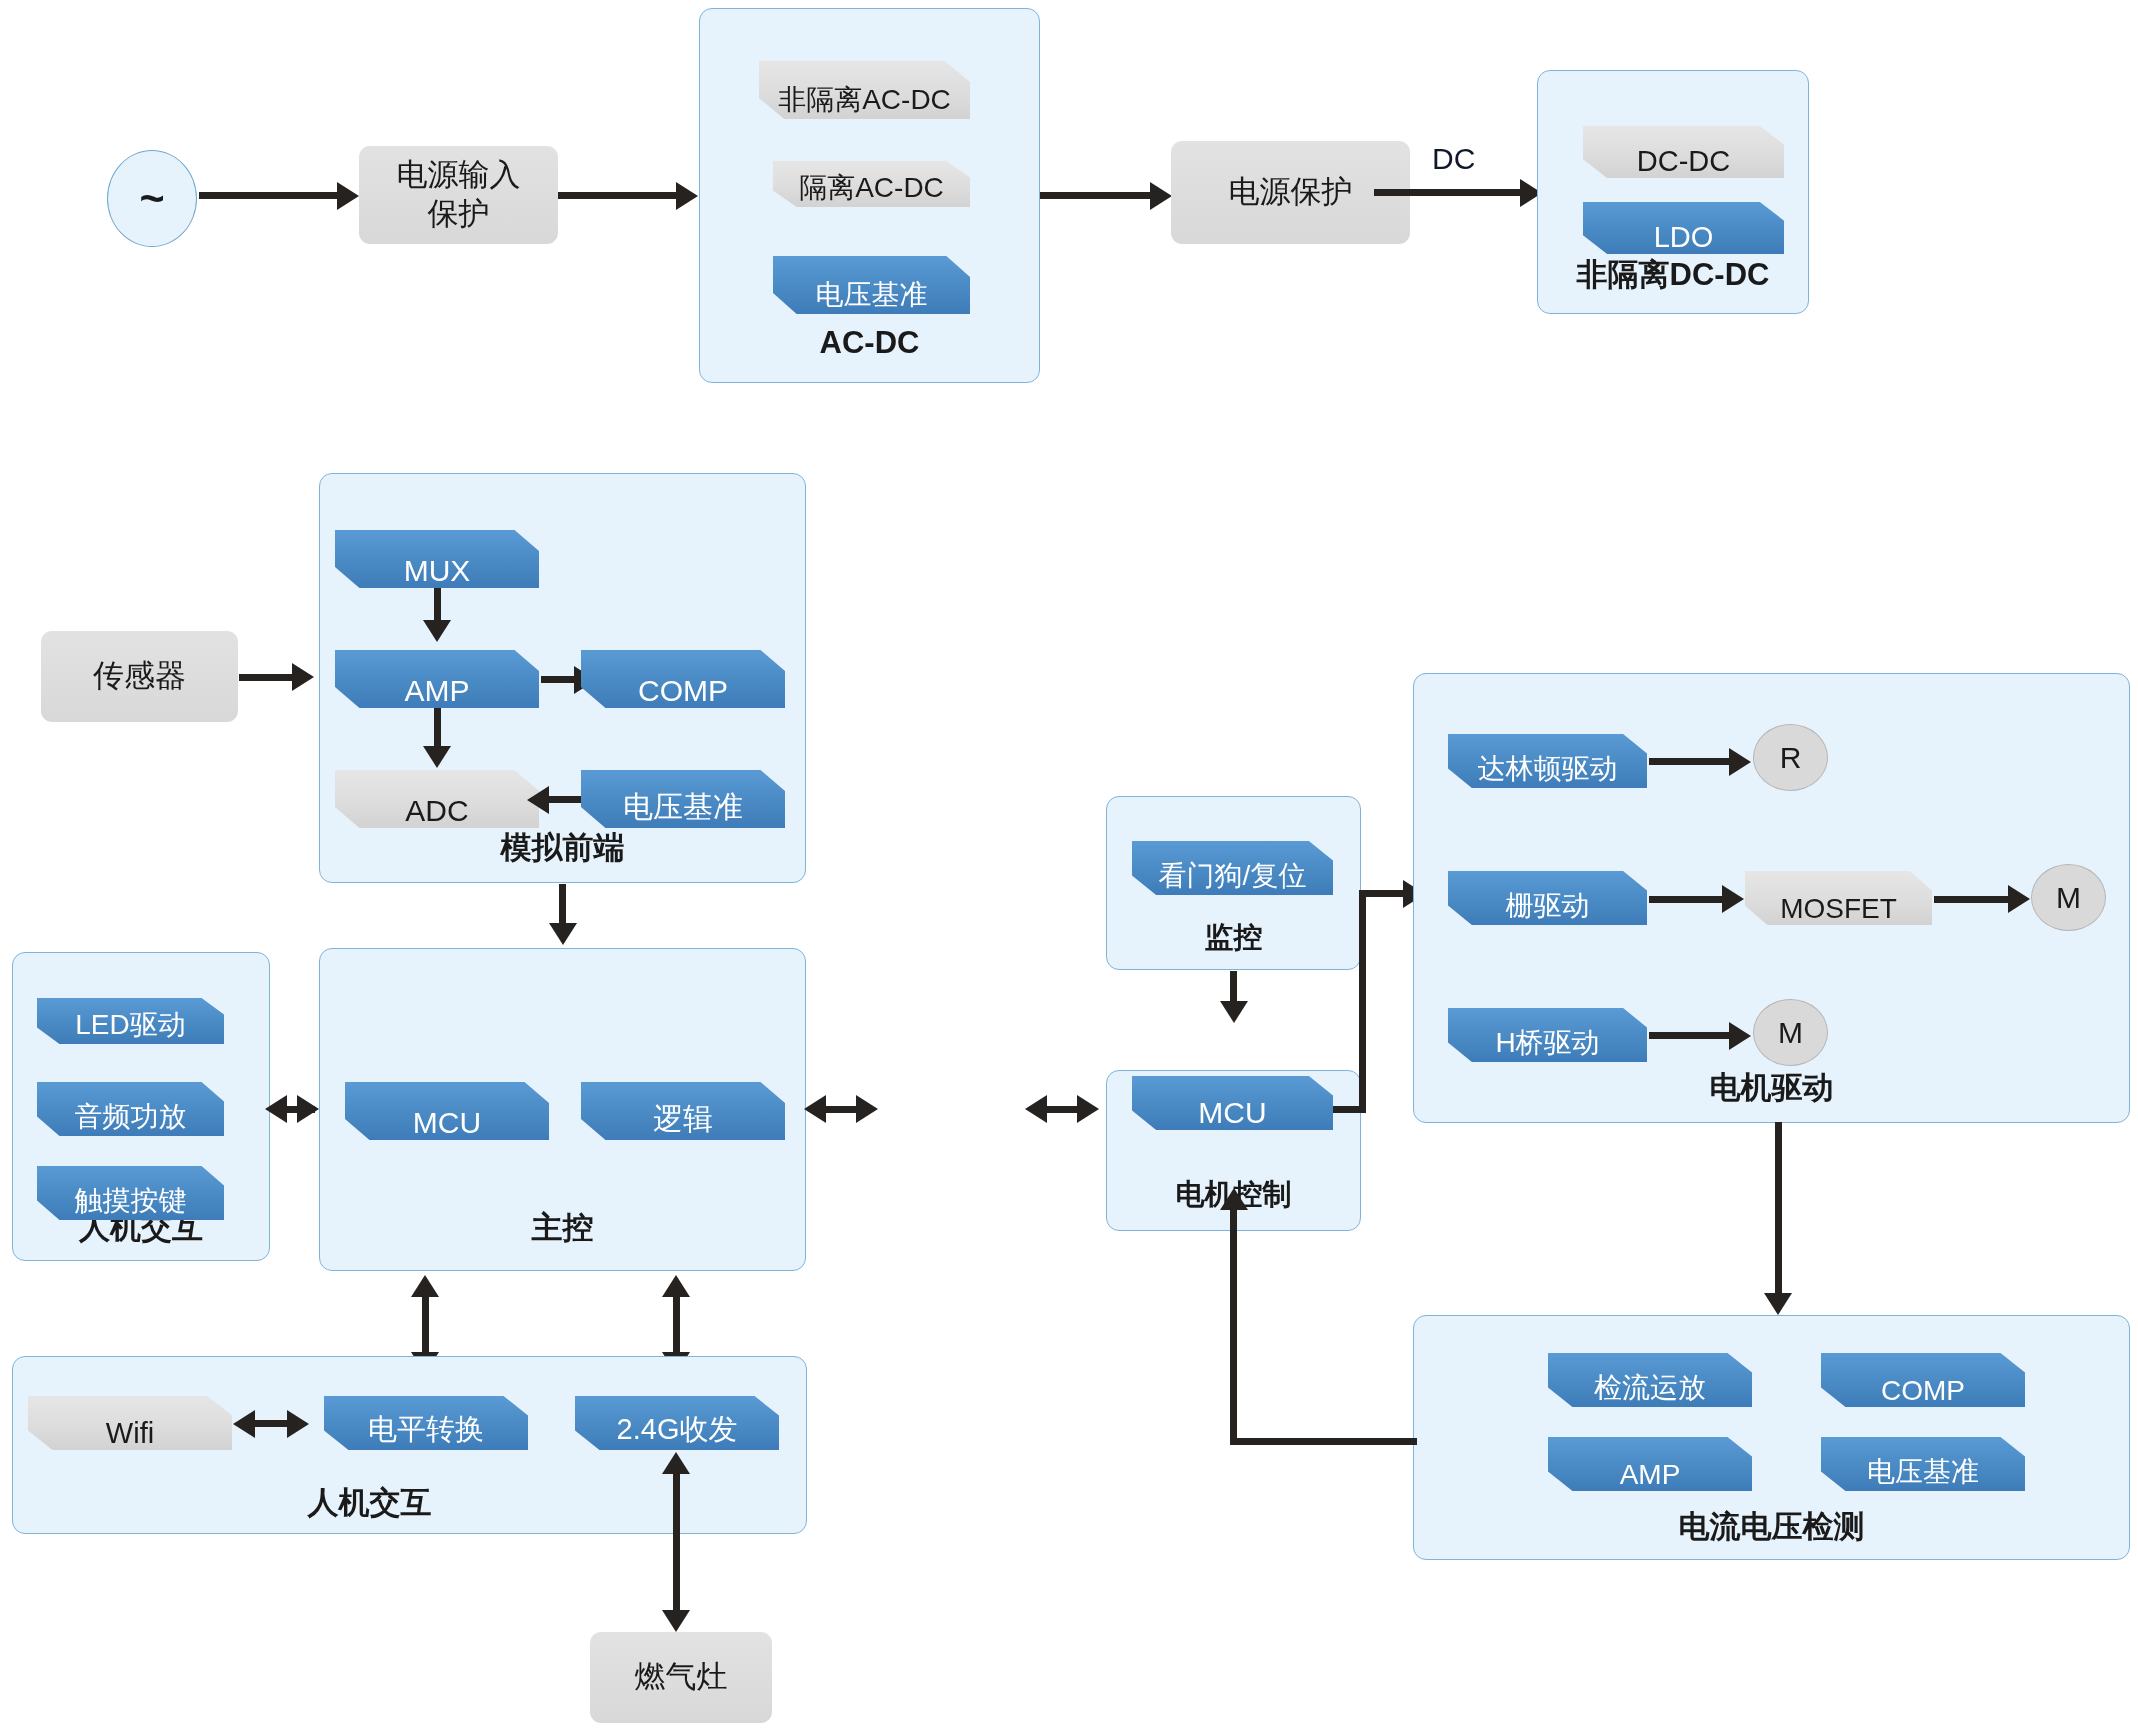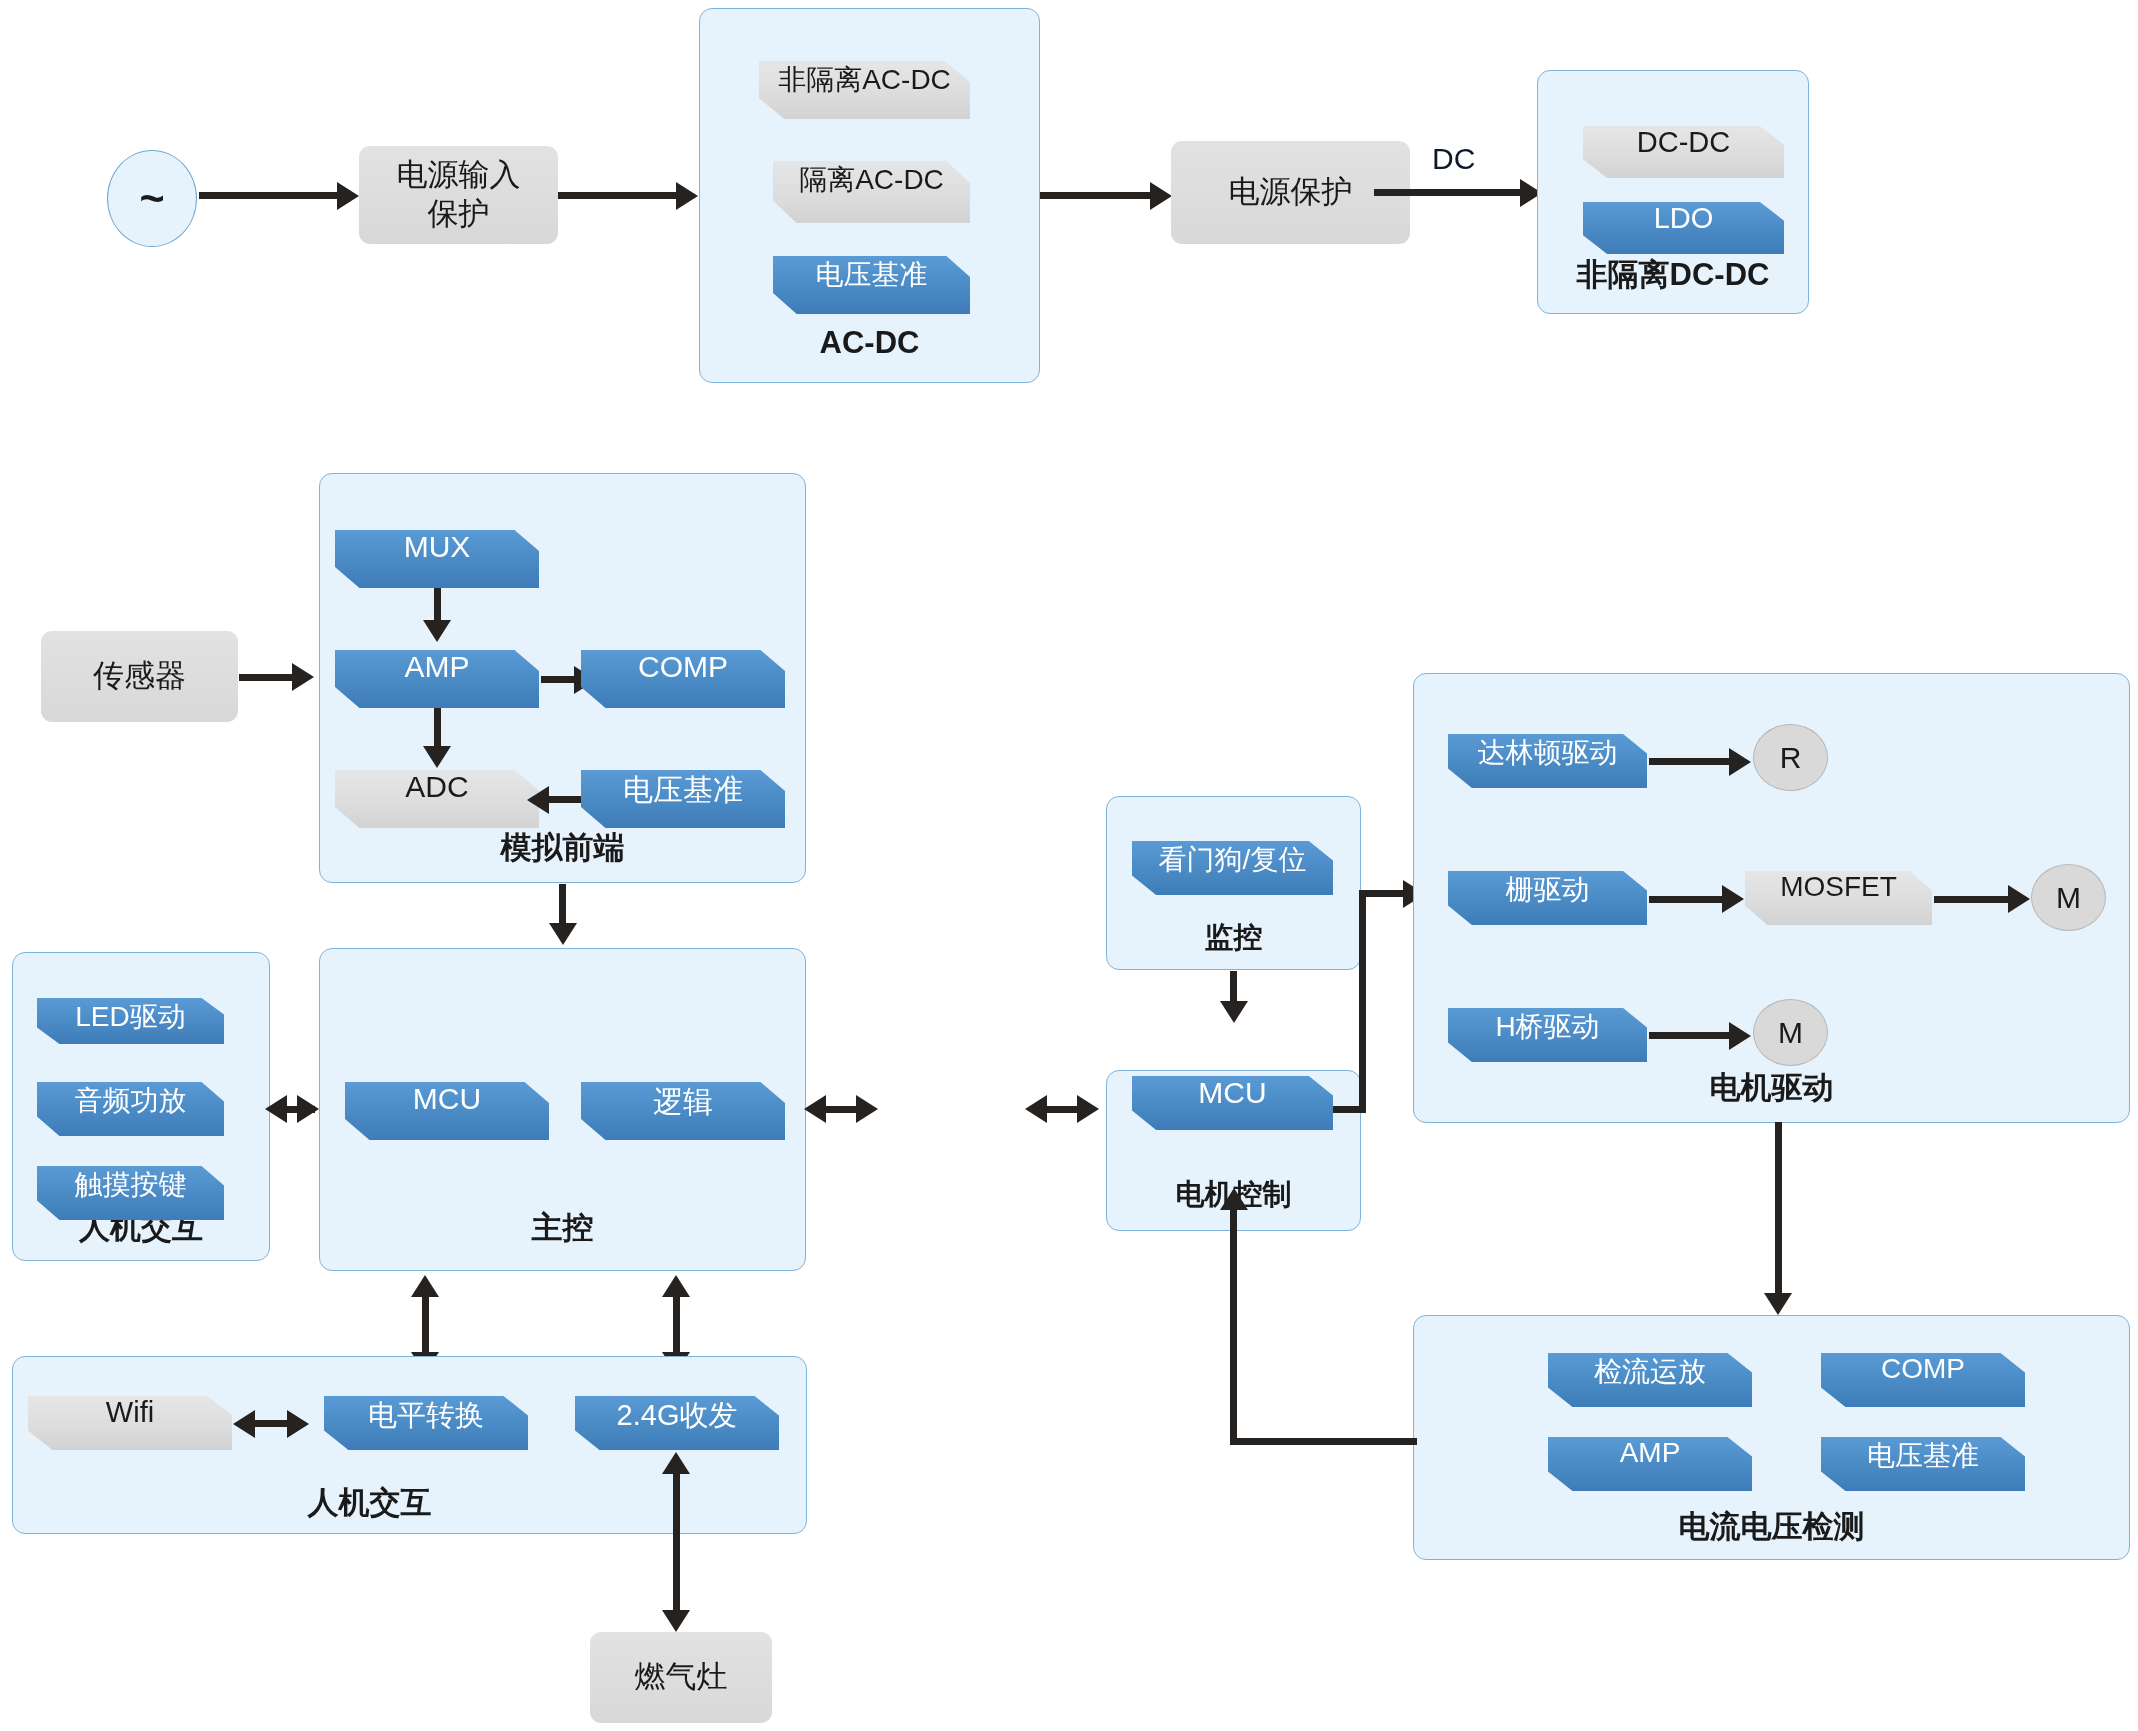--- a/index.html
+++ b/index.html
@@ -31,21 +31,21 @@
     display:flex;align-items:center;justify-content:center;
     text-align:right;
     color:#1a1a1a;
     box-sizing:border-box;
     line-height:1.25;
   }
 
   
   .chip{
     position:absolute;
-    display:flex;align-items:flex-start;justify-content:center;
+    display:flex;align-items:flex-end;justify-content:center;
     box-sizing:border-box;
     color:#ffffff;
     font-weight:400;
     white-space:nowrap;
     background:linear-gradient(180deg,#5b9bd5 0%,#4a8ac4 55%,#3d7cb8 100%);
     clip-path:polygon(0% 0%, 88% 0%, 100% 36%, 100% 100%, 12% 100%, 0% 64%);
     filter:drop-shadow(2.8px 3.7px 1.9px rgba(0,0,0,0.28));
   }
   .chip.grey{
     background:linear-gradient(180deg,#e6e6e6 0%,#dcdcdc 60%,#d2d2d2 100%);
@@ -90,21 +90,21 @@
 
   <div class="hline" style="left:558px;top:192px;width:126px;"></div>
   <div class="arrowR" style="left:676px;top:182px;"></div>
 
   <div class="group" style="left:699px;top:7.5px;width:341px;height:375px;">
     <div class="group-label" style="bottom:20.6px;font-size:31px;">AC-DC</div>
   </div>
   <div class="chip grey" style="left:759px;top:61px;width:211px;height:58px;font-size:28px;">
     <span>非隔离AC-DC</span>
   </div>
-  <div class="chip grey" style="left:773px;top:161px;width:197px;height:62px;font-size:28px;">
+  <div class="chip grey" style="left:773px;top:161px;width:197px;height:46px;font-size:28px;">
     <span>隔离AC-DC</span>
   </div>
   <div class="chip" style="left:773px;top:256px;width:197px;height:58px;font-size:28px;">
     <span>电压基准</span>
   </div>
 
   <div class="hline" style="left:1040px;top:192px;width:117px;"></div>
   <div class="arrowR" style="left:1150px;top:182px;"></div>
 
   <div class="greybox" style="left:1171px;top:141px;width:239px;height:103px;font-size:31px;">

